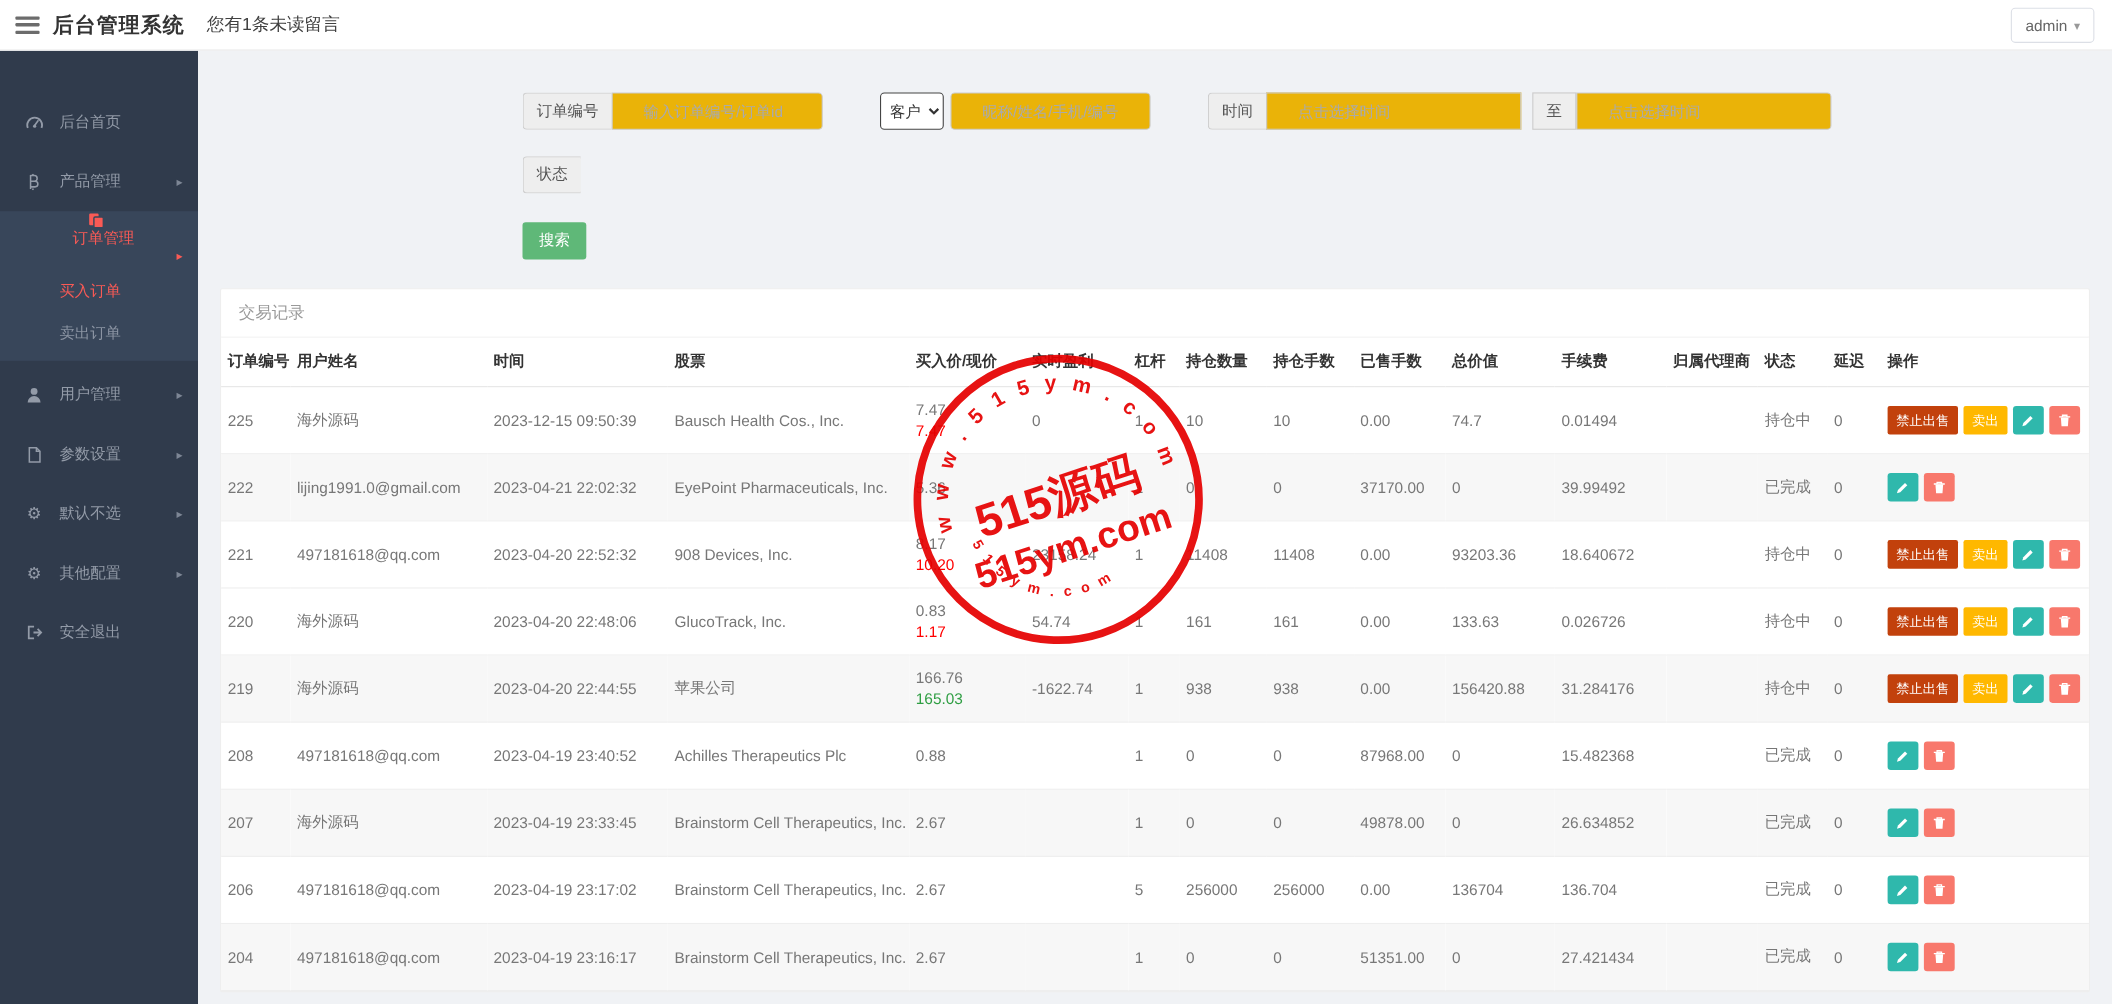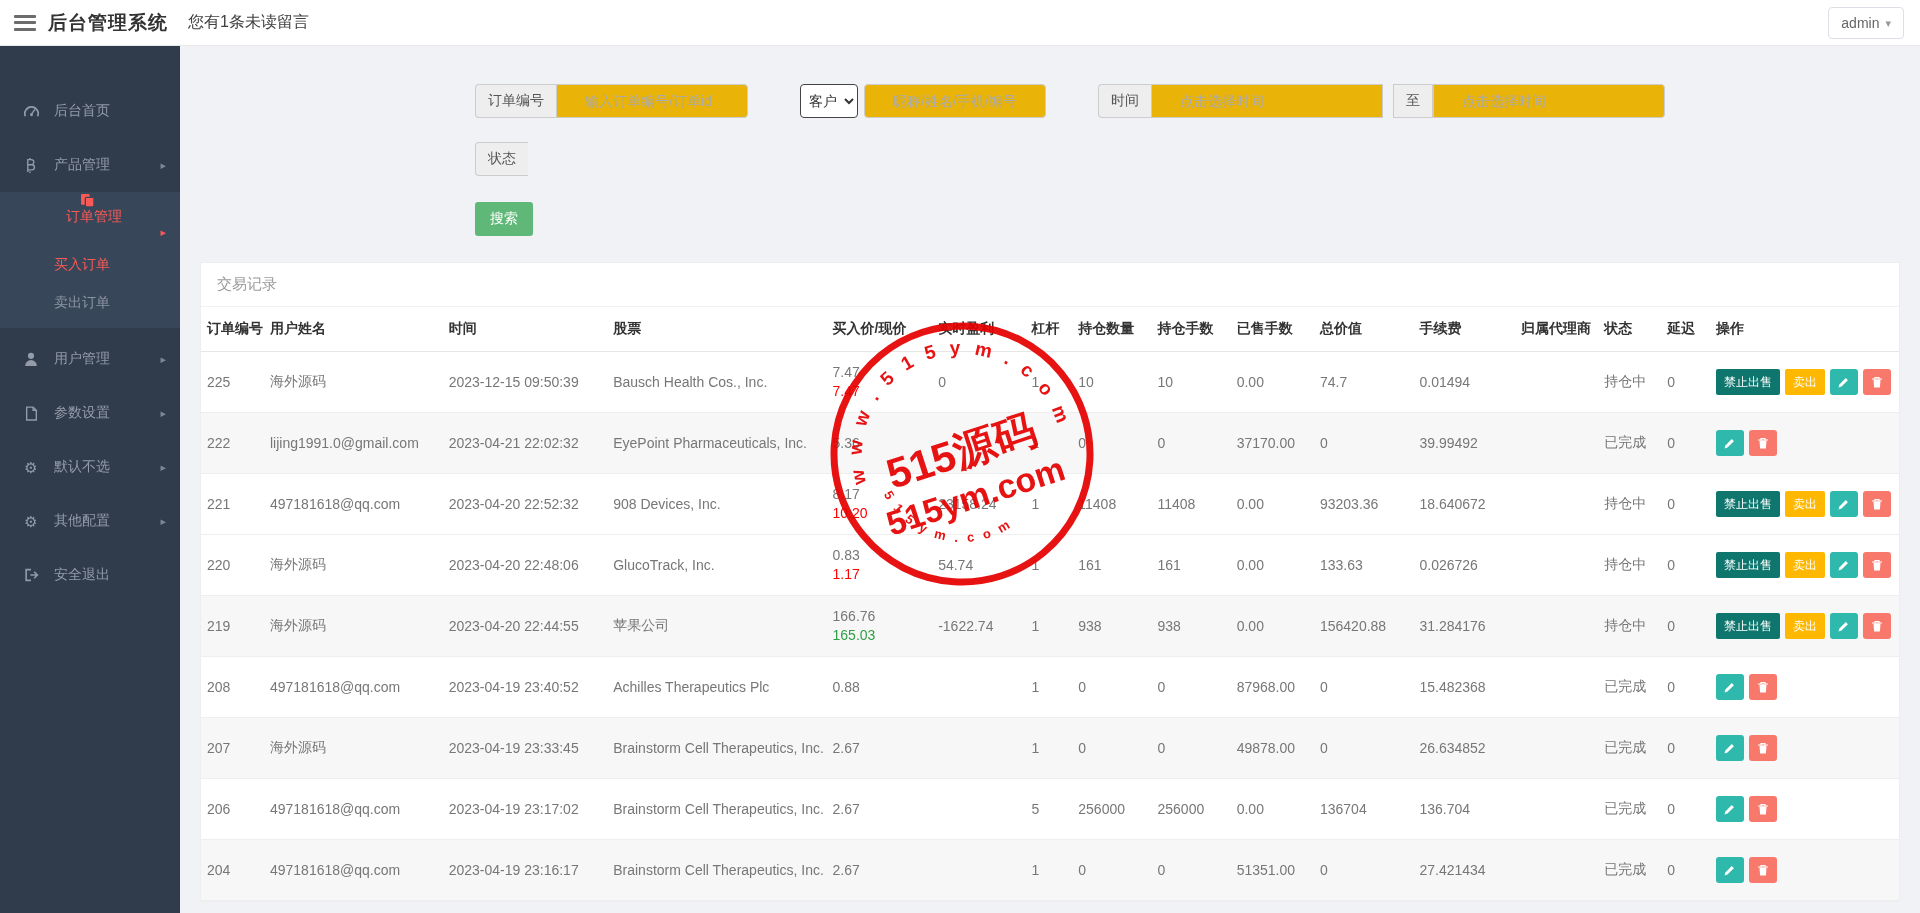--- a/index.html
+++ b/index.html
@@ -63,21 +63,21 @@
     vertical-align:middle; white-space:nowrap; overflow:hidden; }
   table.grid tr.shaded td { background:#f7f7f7; }
   th:first-child, td:first-child { padding-left:16px; }
   .price-buy { color:#777; line-height:19px; }
   .price-cur { line-height:19px; }
   .up { color:#ff0000; }
   .down { color:#2f9e43; }
   .fee { color:#ff0000; }
   .ops { display:flex; gap:5px; align-items:center; }
   .tag-btn { border:none; color:#fff; font-size:12px; height:26px; padding:0 8px; border-radius:2px; cursor:pointer; white-space:nowrap; }
-  .tag-forbid { background:#0f766e; }
+  .tag-forbid { background:#c2410c; }
   .tag-sell { background:#FFB800; }
   .ico-btn { border:none; width:28px; height:26px; border-radius:3px; display:inline-flex; align-items:center;
     justify-content:center; cursor:pointer; }
   .ico-edit { background:#2FB8AC; }
   .ico-del { background:#F8786C; }
 
   
   .stamp { position:absolute; left:822px; top:314px; width:280px; height:280px; z-index:40;
     pointer-events:none; opacity:0.92; }
 </style>

